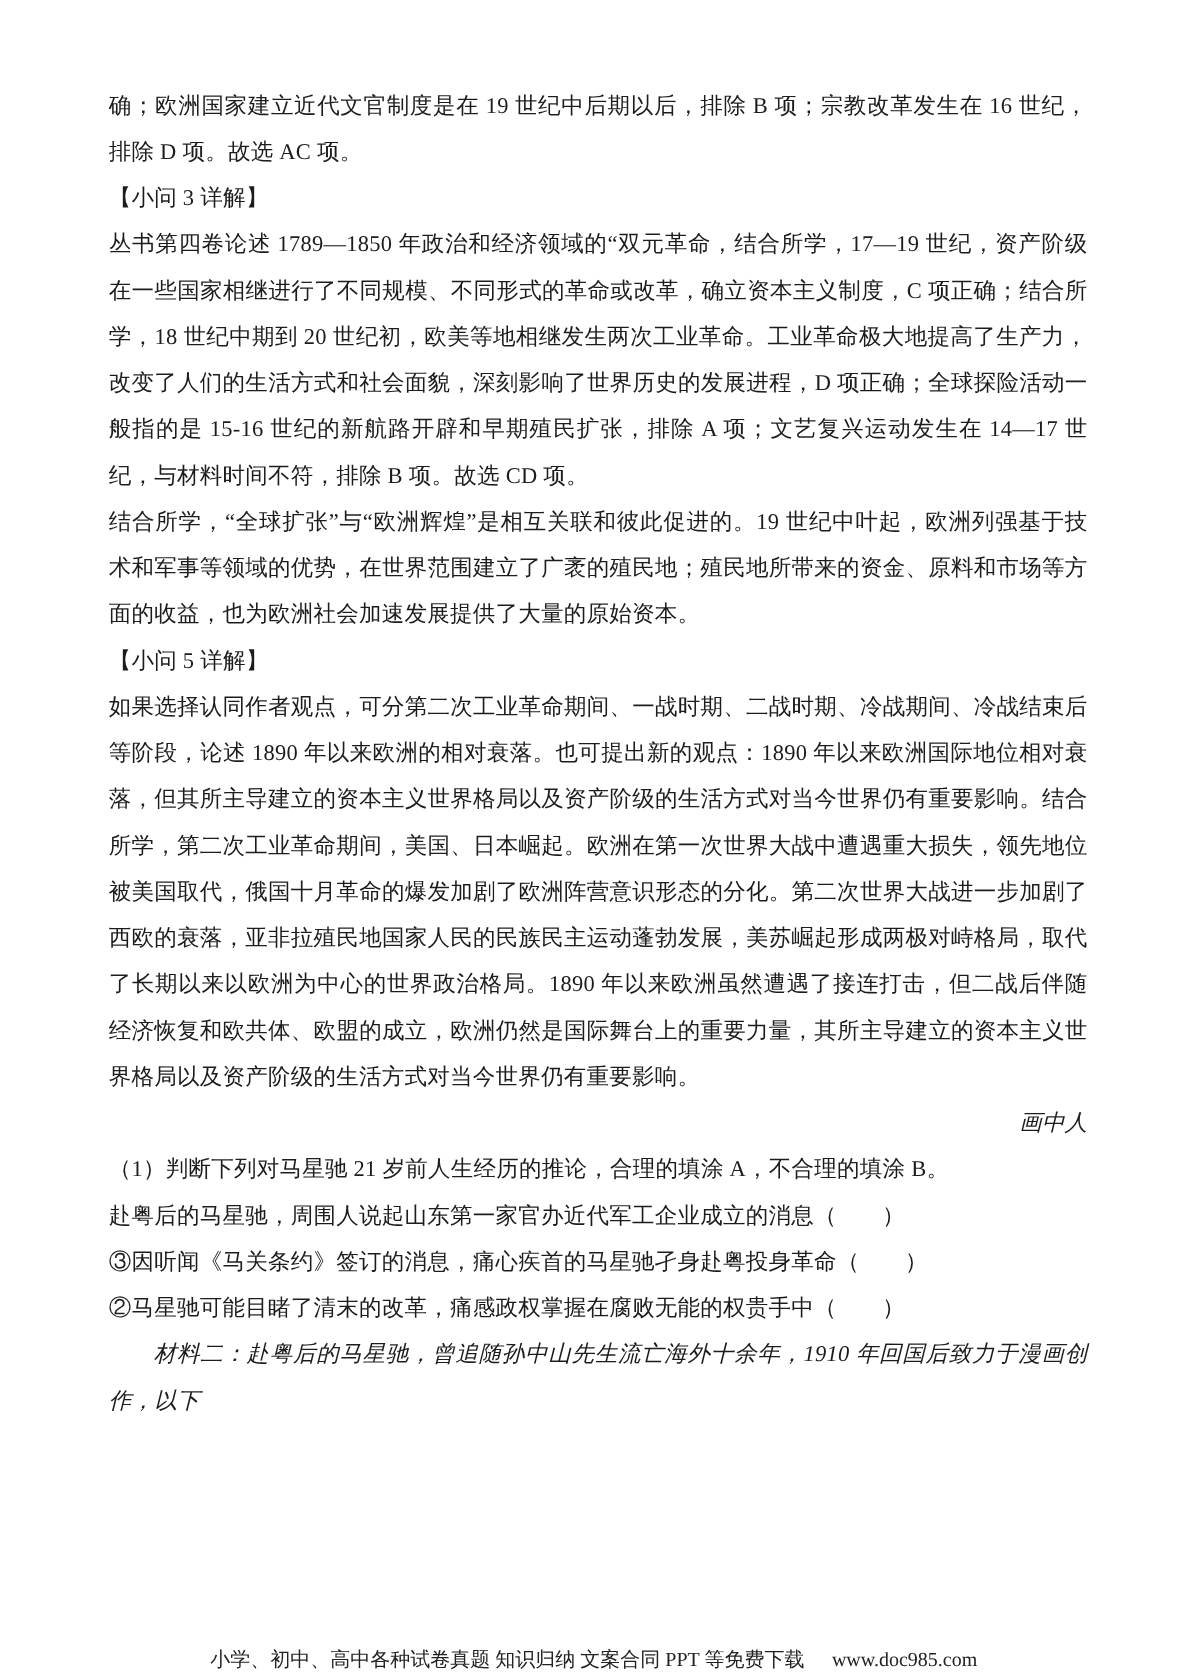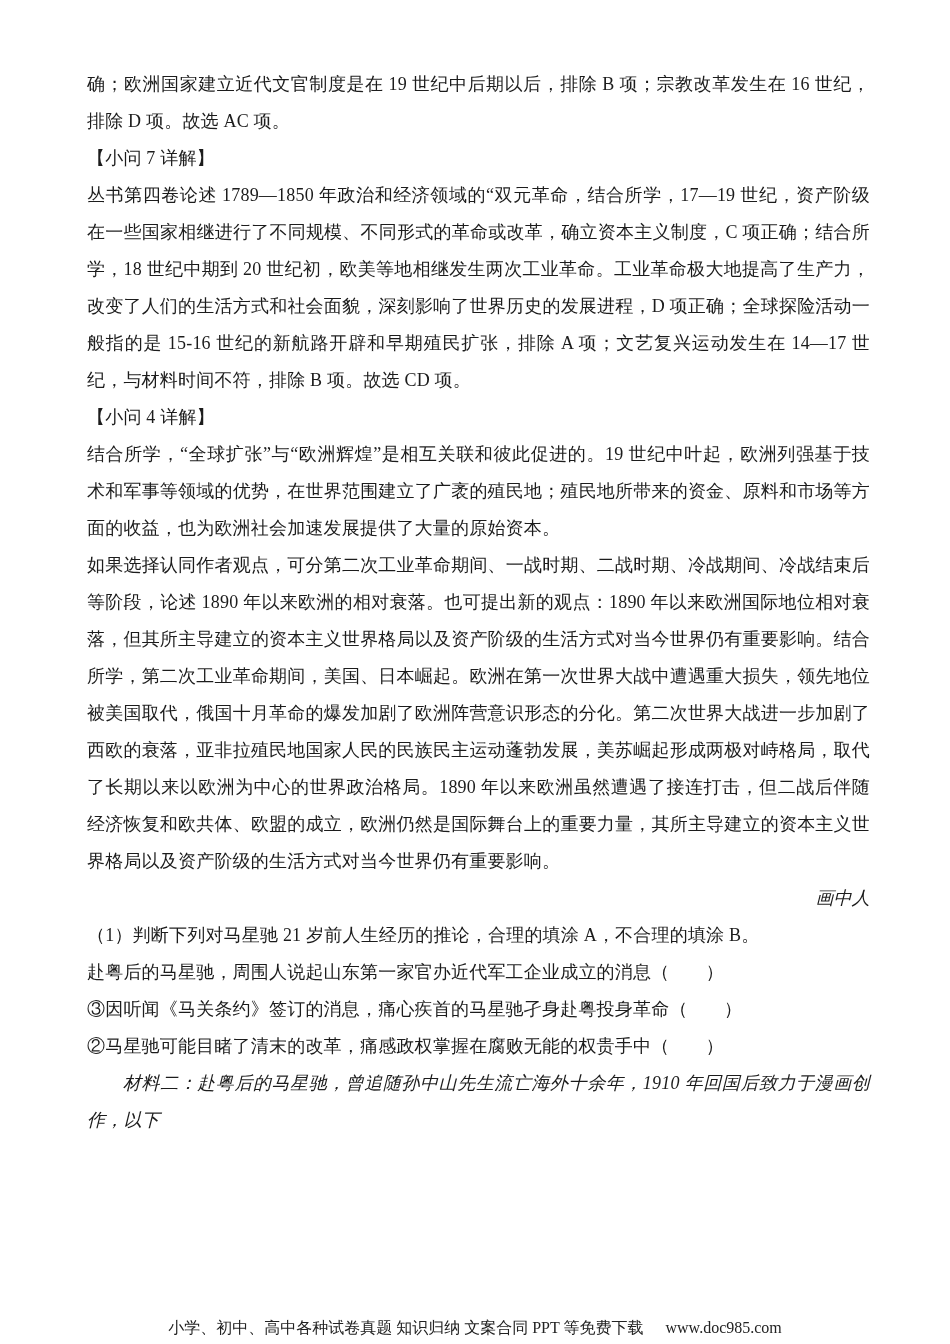--- a/index.html
+++ b/index.html
@@ -43,24 +43,24 @@
     white-space: nowrap;
   }
   .footer .site { margin-left: 22px; }
 </style>
 </head>
 <body>
 
 <div class="page">
   <div class="content">
     <p class="line">确；欧洲国家建立近代文官制度是在 19 世纪中后期以后，排除 B 项；宗教改革发生在 16 世纪，排除 D 项。故选 AC 项。</p>
-    <p class="line heading">【小问 7 详解】</p>
+    <p class="line heading">【小问 3 详解】</p>
     <p class="line">丛书第四卷论述 1789—1850 年政治和经济领域的“双元革命，结合所学，17—19 世纪，资产阶级在一些国家相继进行了不同规模、不同形式的革命或改革，确立资本主义制度，C 项正确；结合所学，18 世纪中期到 20 世纪初，欧美等地相继发生两次工业革命。工业革命极大地提高了生产力，改变了人们的生活方式和社会面貌，深刻影响了世界历史的发展进程，D 项正确；全球探险活动一般指的是 15-16 世纪的新航路开辟和早期殖民扩张，排除 A 项；文艺复兴运动发生在 14—17 世纪，与材料时间不符，排除 B 项。故选 CD 项。</p>
-    <p class="line heading">【小问 4 详解】</p>
     <p class="line">结合所学，“全球扩张”与“欧洲辉煌”是相互关联和彼此促进的。19 世纪中叶起，欧洲列强基于技术和军事等领域的优势，在世界范围建立了广袤的殖民地；殖民地所带来的资金、原料和市场等方面的收益，也为欧洲社会加速发展提供了大量的原始资本。</p>
+    <p class="line heading">【小问 5 详解】</p>
     <p class="line">如果选择认同作者观点，可分第二次工业革命期间、一战时期、二战时期、冷战期间、冷战结束后等阶段，论述 1890 年以来欧洲的相对衰落。也可提出新的观点：1890 年以来欧洲国际地位相对衰落，但其所主导建立的资本主义世界格局以及资产阶级的生活方式对当今世界仍有重要影响。结合所学，第二次工业革命期间，美国、日本崛起。欧洲在第一次世界大战中遭遇重大损失，领先地位被美国取代，俄国十月革命的爆发加剧了欧洲阵营意识形态的分化。第二次世界大战进一步加剧了西欧的衰落，亚非拉殖民地国家人民的民族民主运动蓬勃发展，美苏崛起形成两极对峙格局，取代了长期以来以欧洲为中心的世界政治格局。1890 年以来欧洲虽然遭遇了接连打击，但二战后伴随经济恢复和欧共体、欧盟的成立，欧洲仍然是国际舞台上的重要力量，其所主导建立的资本主义世界格局以及资产阶级的生活方式对当今世界仍有重要影响。</p>
     <p class="line kai kai-short">画中人</p>
     <p class="line">（1）判断下列对马星驰 21 岁前人生经历的推论，合理的填涂 A，不合理的填涂 B。</p>
     <p class="line">赴粤后的马星驰，周围人说起山东第一家官办近代军工企业成立的消息（　　）</p>
     <p class="line">③因听闻《马关条约》签订的消息，痛心疾首的马星驰孑身赴粤投身革命（　　）</p>
     <p class="line">②马星驰可能目睹了清末的改革，痛感政权掌握在腐败无能的权贵手中（　　）</p>
     <p class="line kai">材料二：赴粤后的马星驰，曾追随孙中山先生流亡海外十余年，1910 年回国后致力于漫画创作，以下</p>
   </div>
 
   <div class="footer">

